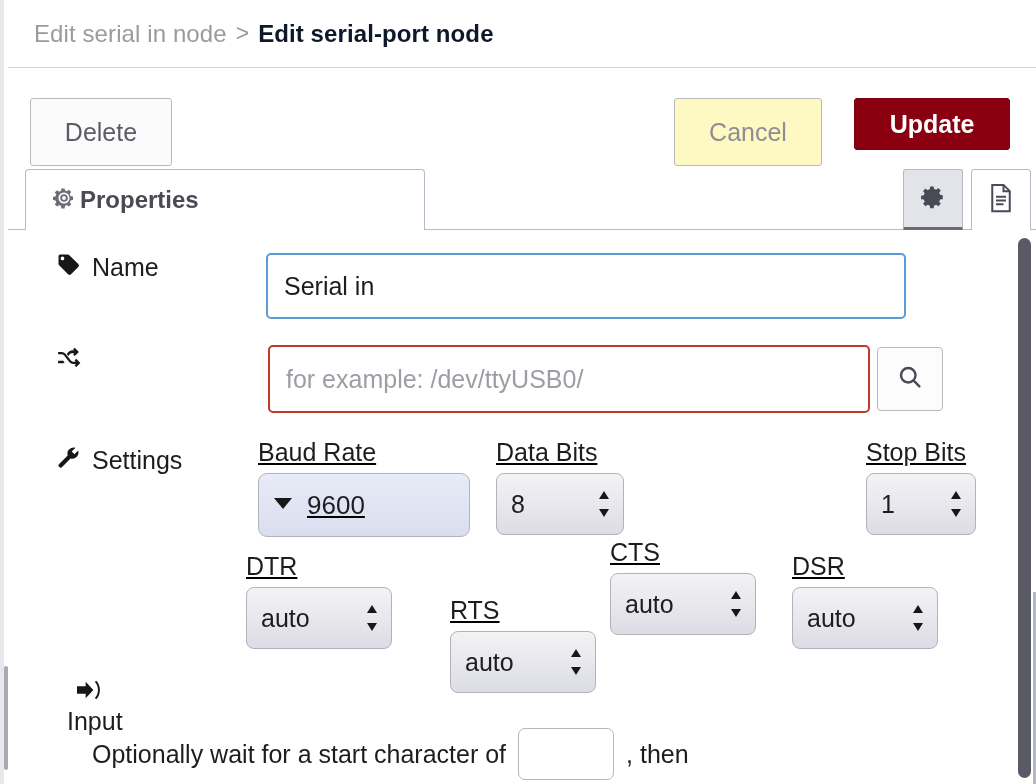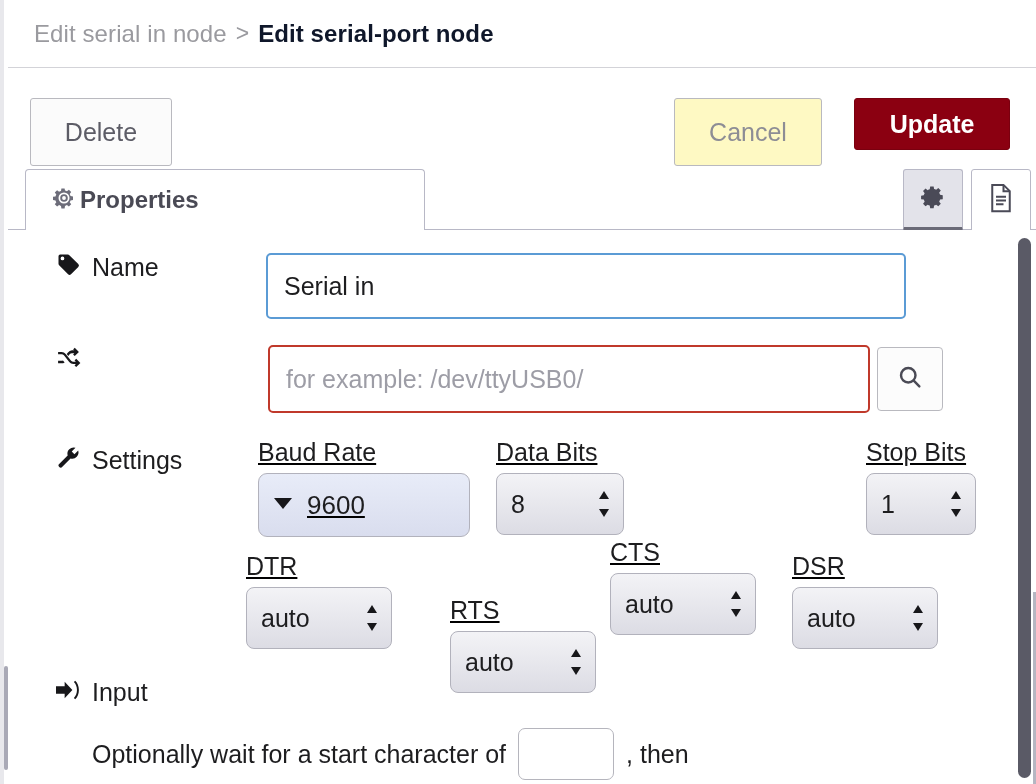--- a/index.html
+++ b/index.html
@@ -243,21 +243,21 @@
     border: 1px solid #b2b2bc;
     border-radius: 9px;
     display: flex; align-items: center;
     padding-left: 14px;
     cursor: pointer;
   }
   .combo-caret { margin-right: 14px; }
   .combo-value { font-size: 26px; color: #1d1d1f; }
 
   
-  .row-input { left: 48px; top: 448px; }
+  .row-input { left: 48px; top: 448px; flex-direction: column; }
   .inputline {
     position: absolute;
     left: 84px; top: 498px;
     display: flex; align-items: center;
     font-size: 25px;
     color: #1d1d1f;
     white-space: nowrap;
   }
   .startchar {
     box-sizing: border-box;

